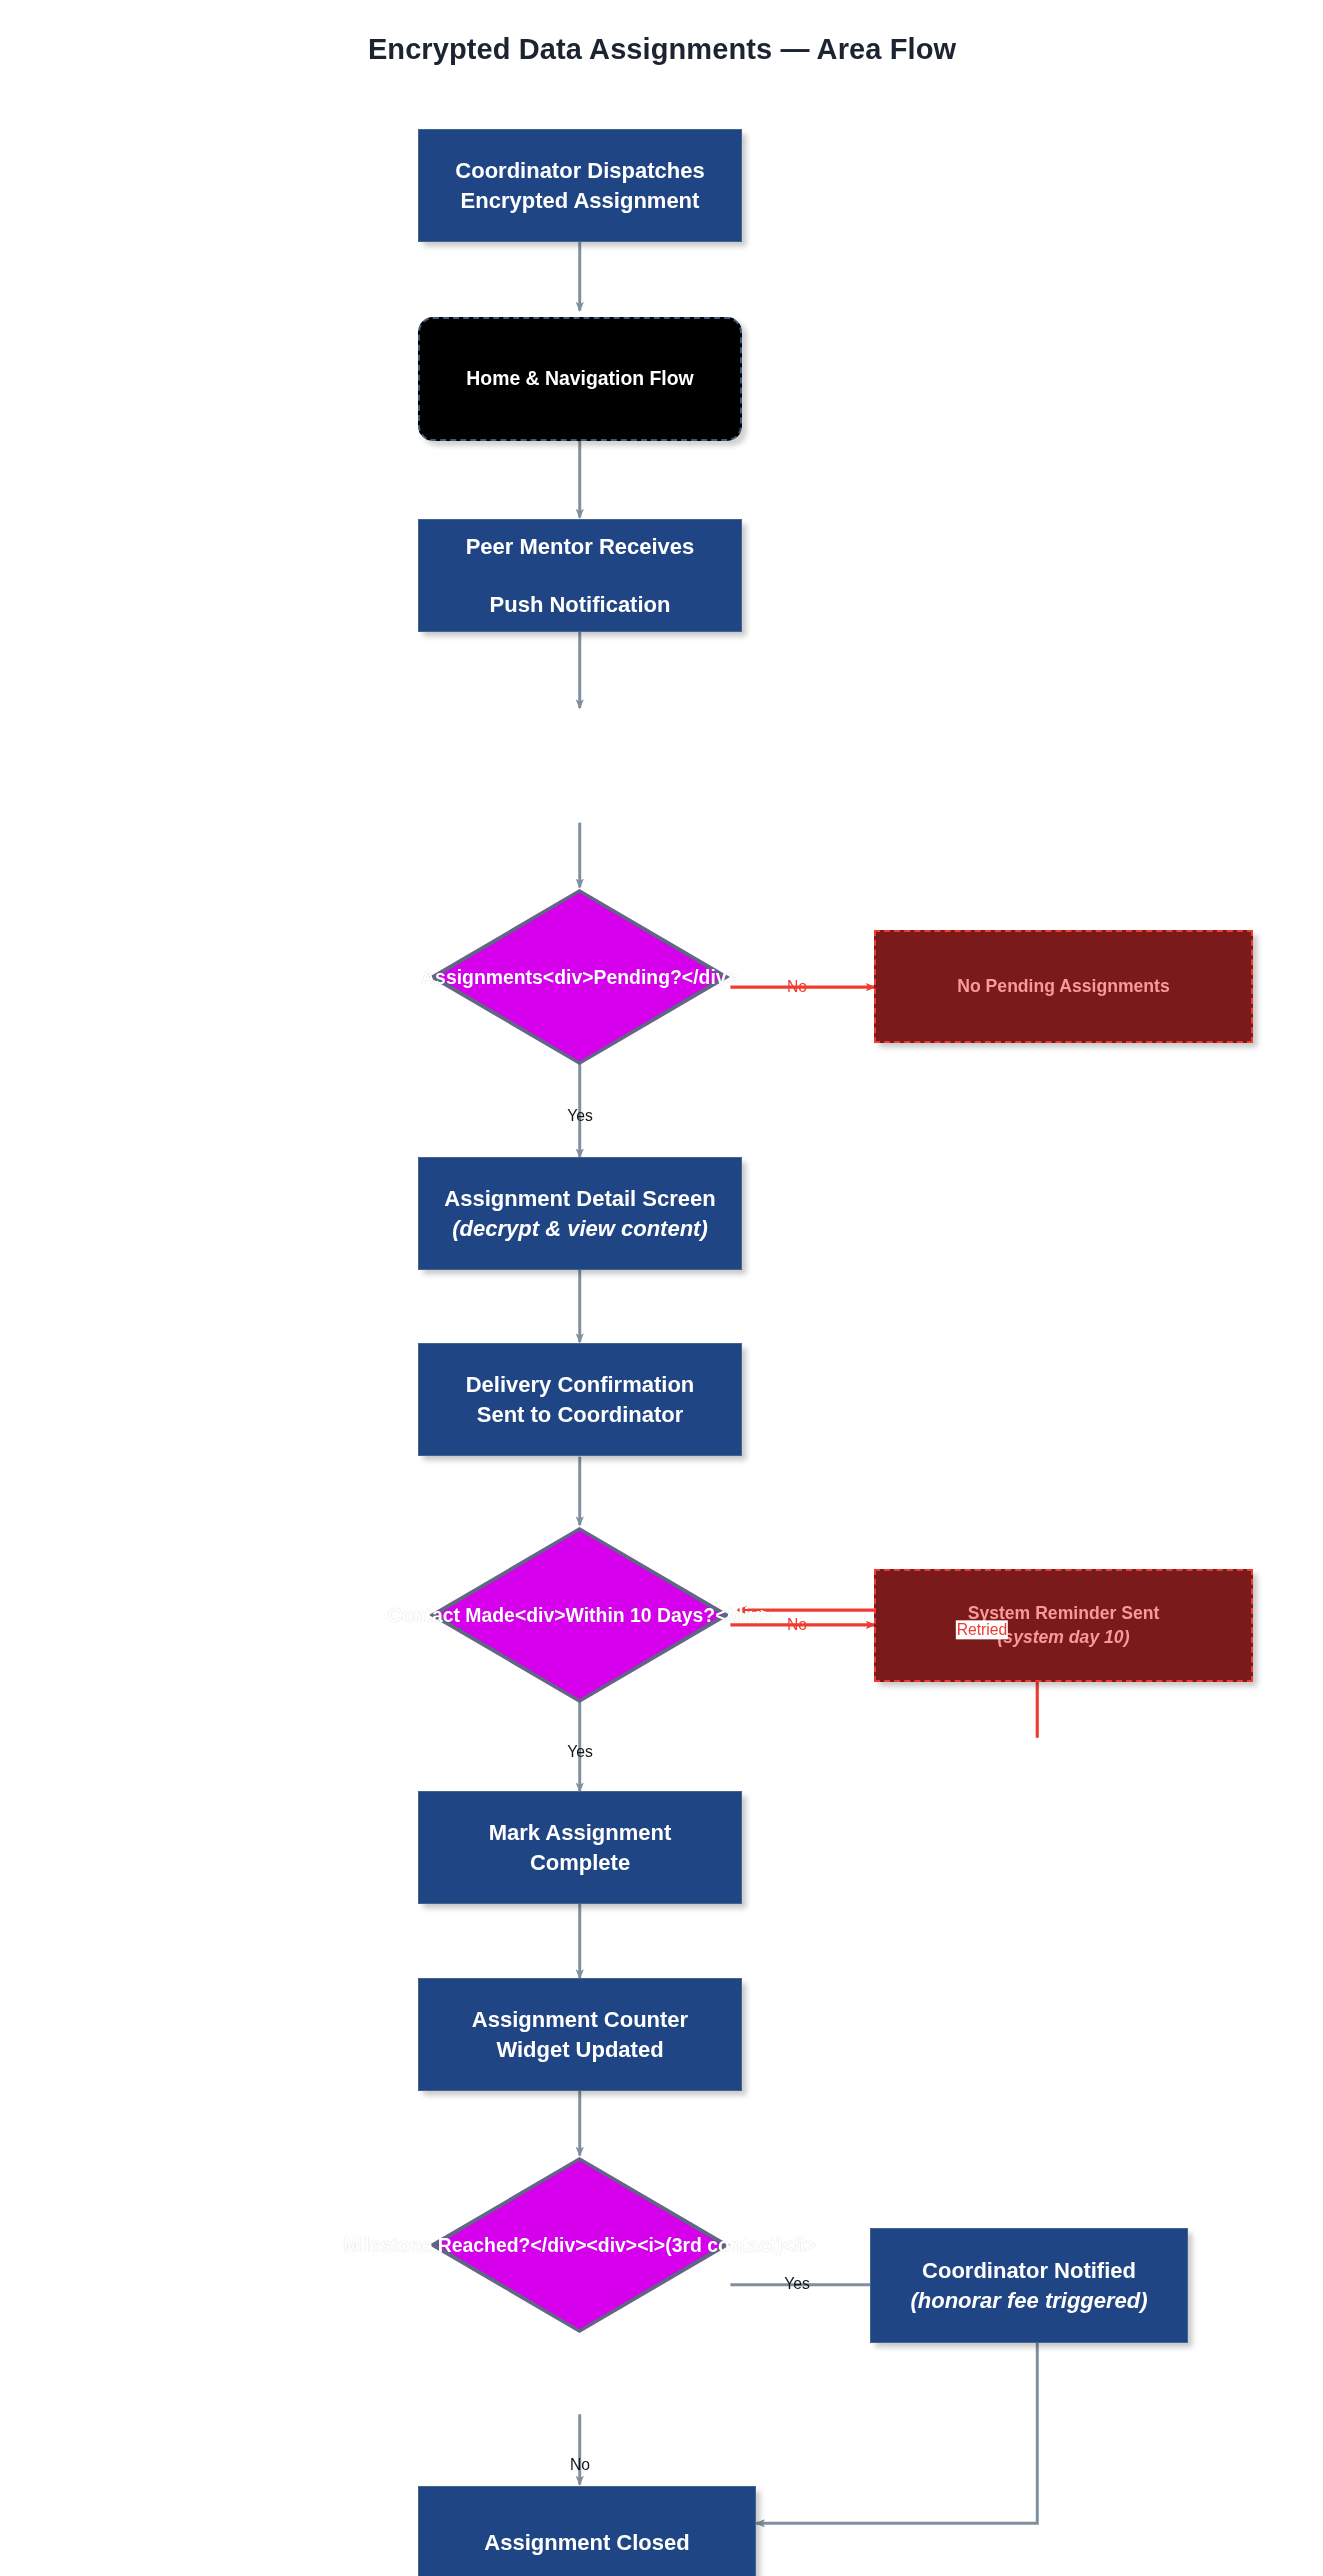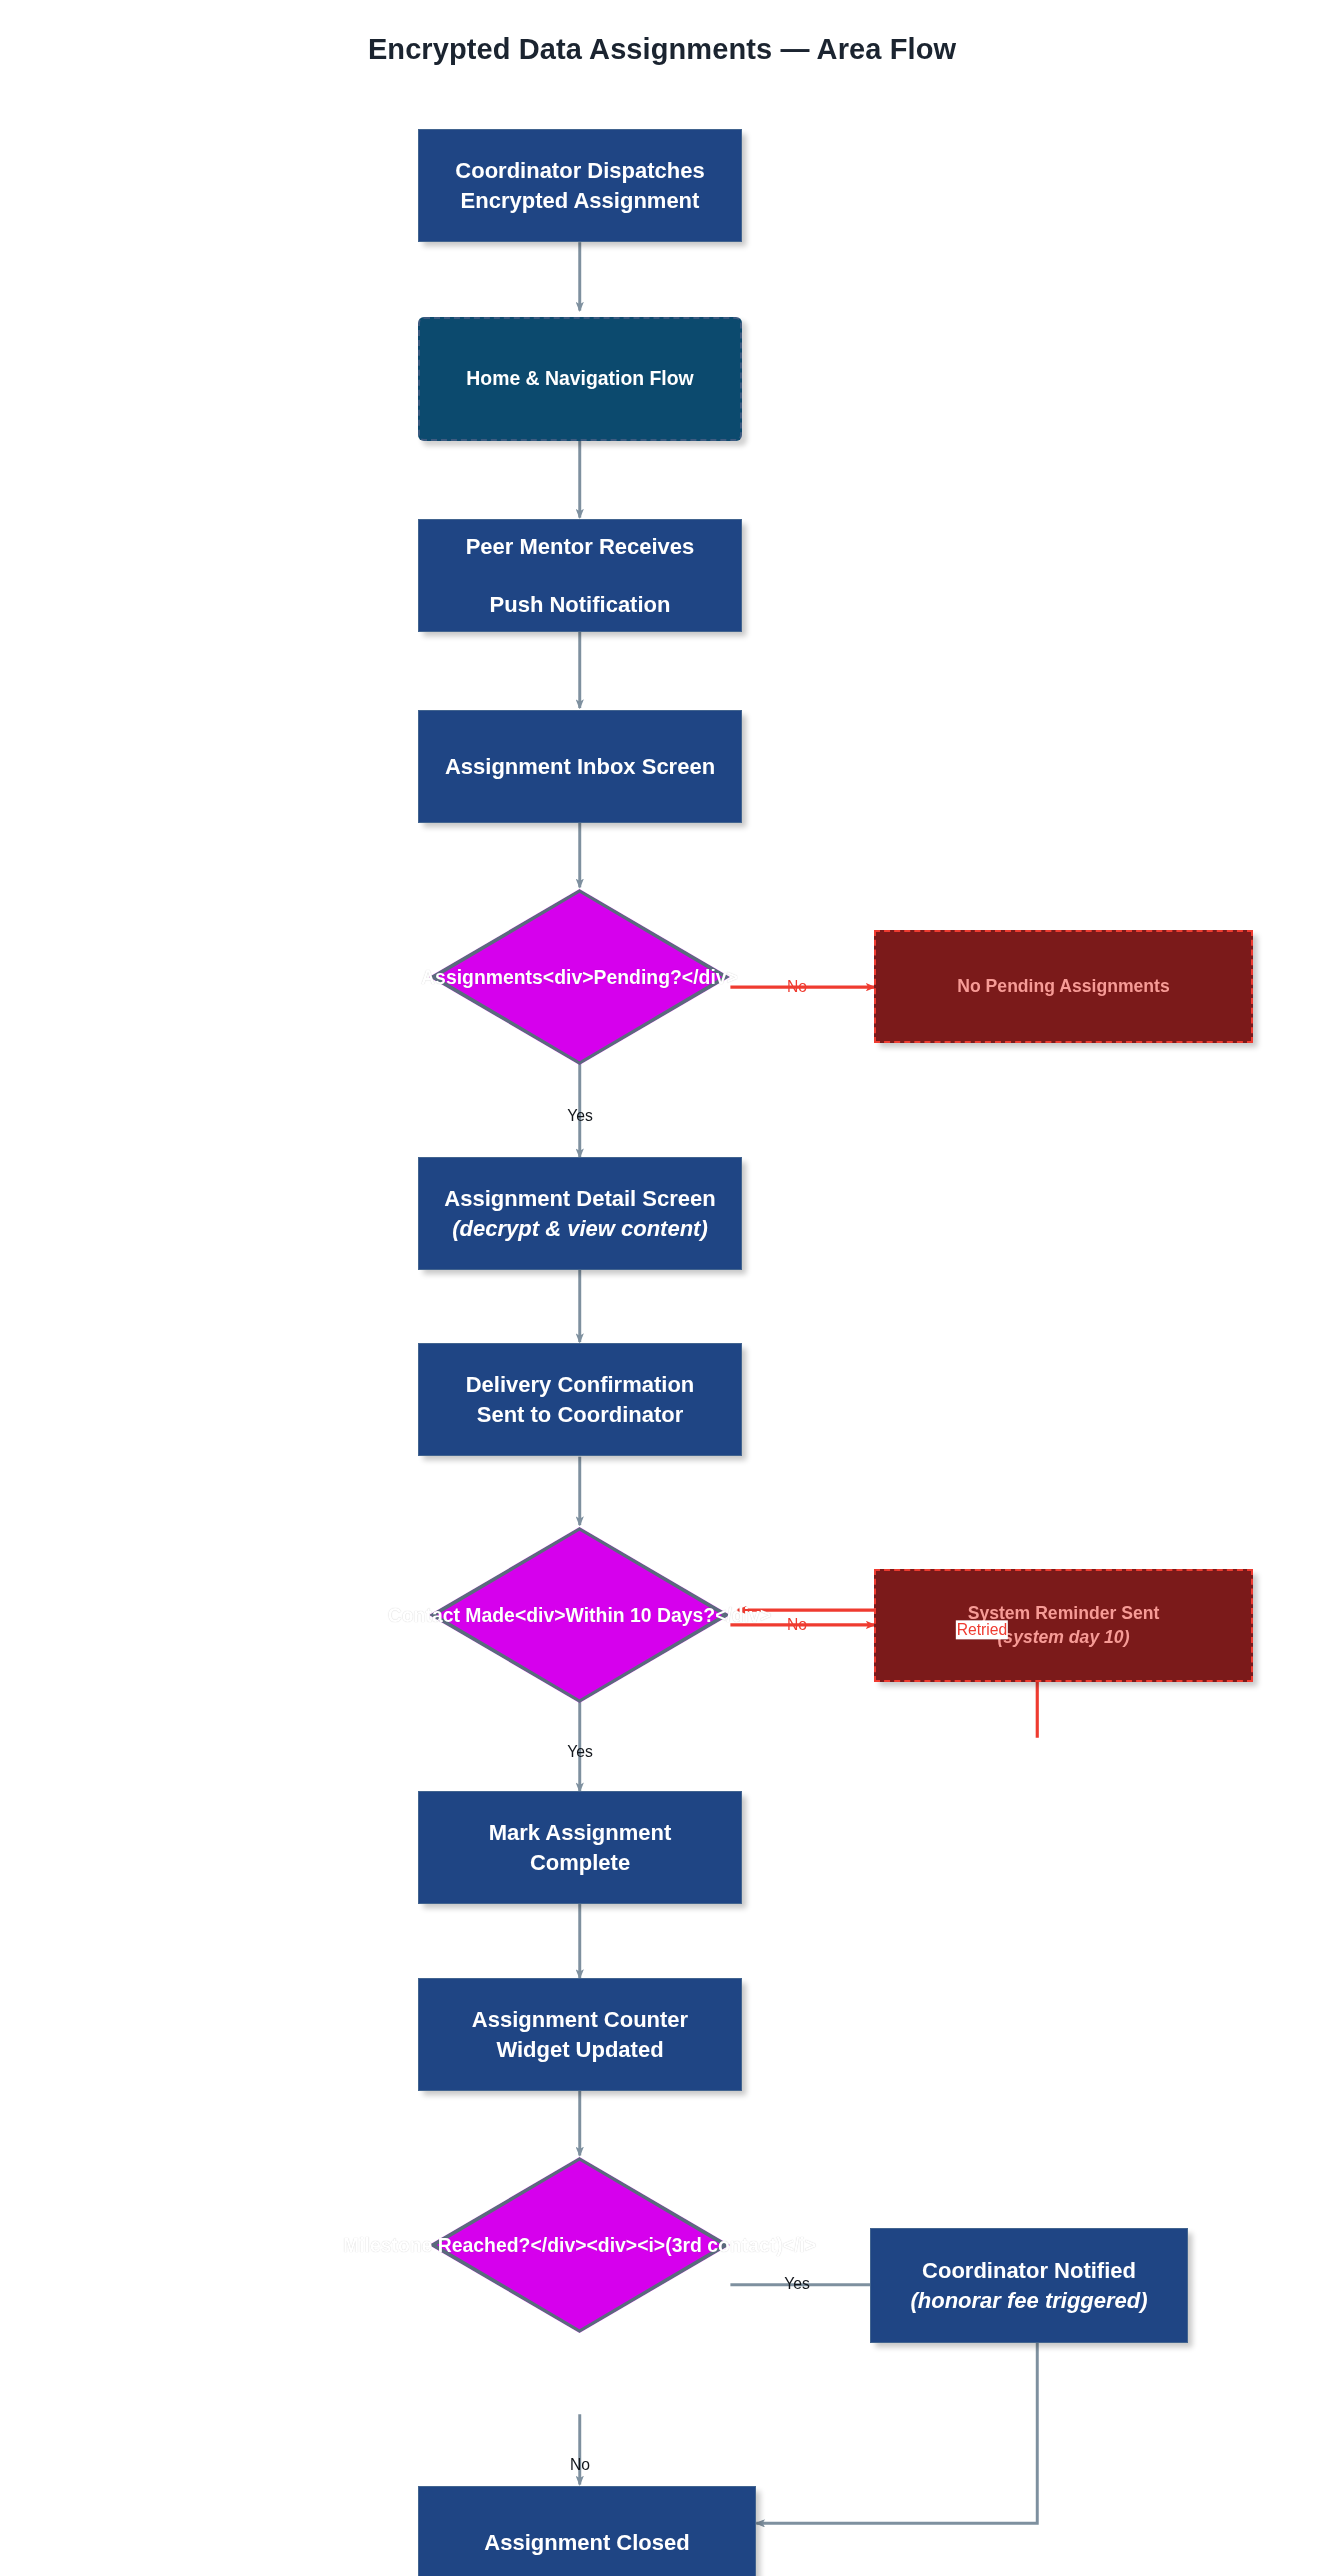--- a/index.html
+++ b/index.html
@@ -64,23 +64,23 @@
     background: #1f4584;
     border: 0.9px solid #42648f;
     color: #ffffff;
     font-size: 22px;
     font-weight: bold;
     box-shadow: 4.6px 4.6px 5.5px rgba(0,0,0,0.22);
   }
 
   
   .n-link {
-    background: #0c4a6e;
+    background: #000000;
     border: 2.8px dashed #3d5a80;
-    border-radius: 6px;
+    border-radius: 15px;
     color: #ffffff;
     font-size: 19.4px;
     font-weight: bold;
     box-shadow: 4.6px 4.6px 5.5px rgba(0,0,0,0.18);
   }
 
   
   .n-alert {
     background: #7b1a1a;
     border: 2.8px dashed #ef3b30;
@@ -214,23 +214,20 @@
 
   <div class="node n-link" style="left:418px; top:317px; width:324px; height:124px;">
     <span class="ln">Home &amp; Navigation Flow</span>
   </div>
 
   <div class="node n-process" style="left:418px; top:519px; width:324px; height:113px;gap:28px;">
     <span class="ln">Peer Mentor Receives</span>
     <span class="ln">Push Notification</span>
   </div>
 
-  <div class="node n-process" style="left:418px; top:710px; width:324px; height:113px;">
-    <span class="ln">Assignment Inbox Screen</span>
-  </div>
 
   <div class="decision" style="left:429px; top:889px; width:301px; height:176px;">
     <div class="rhombus"></div>
     <div class="dlabel">Assignments&lt;div&gt;Pending?&lt;/div&gt;</div>
   </div>
 
   <div class="node n-alert" style="left:874px; top:930px; width:379px; height:113px;">
     <span class="ln">No Pending Assignments</span>
   </div>
 

